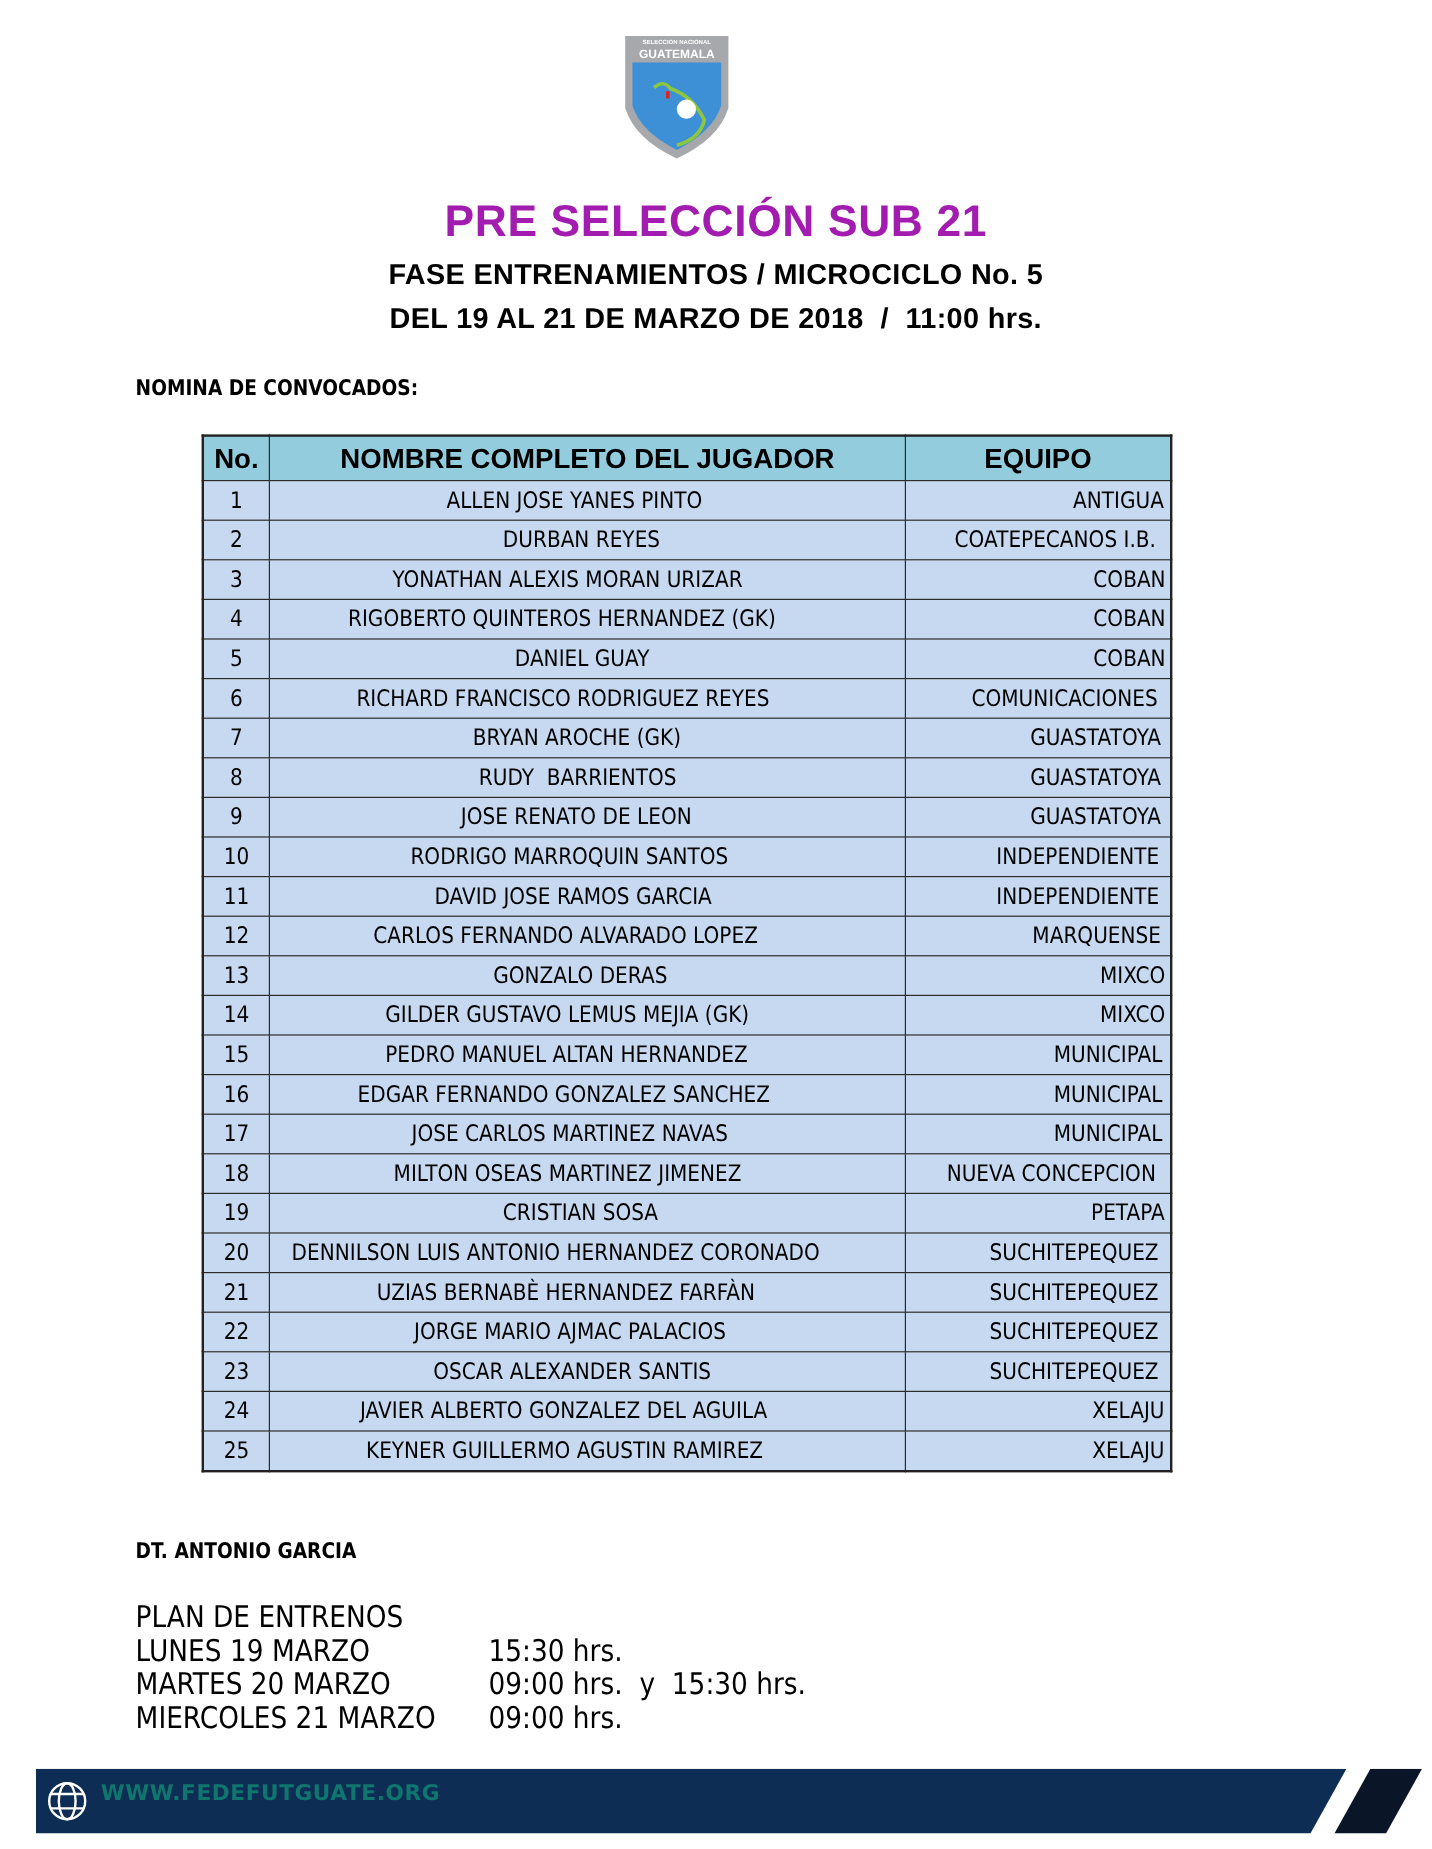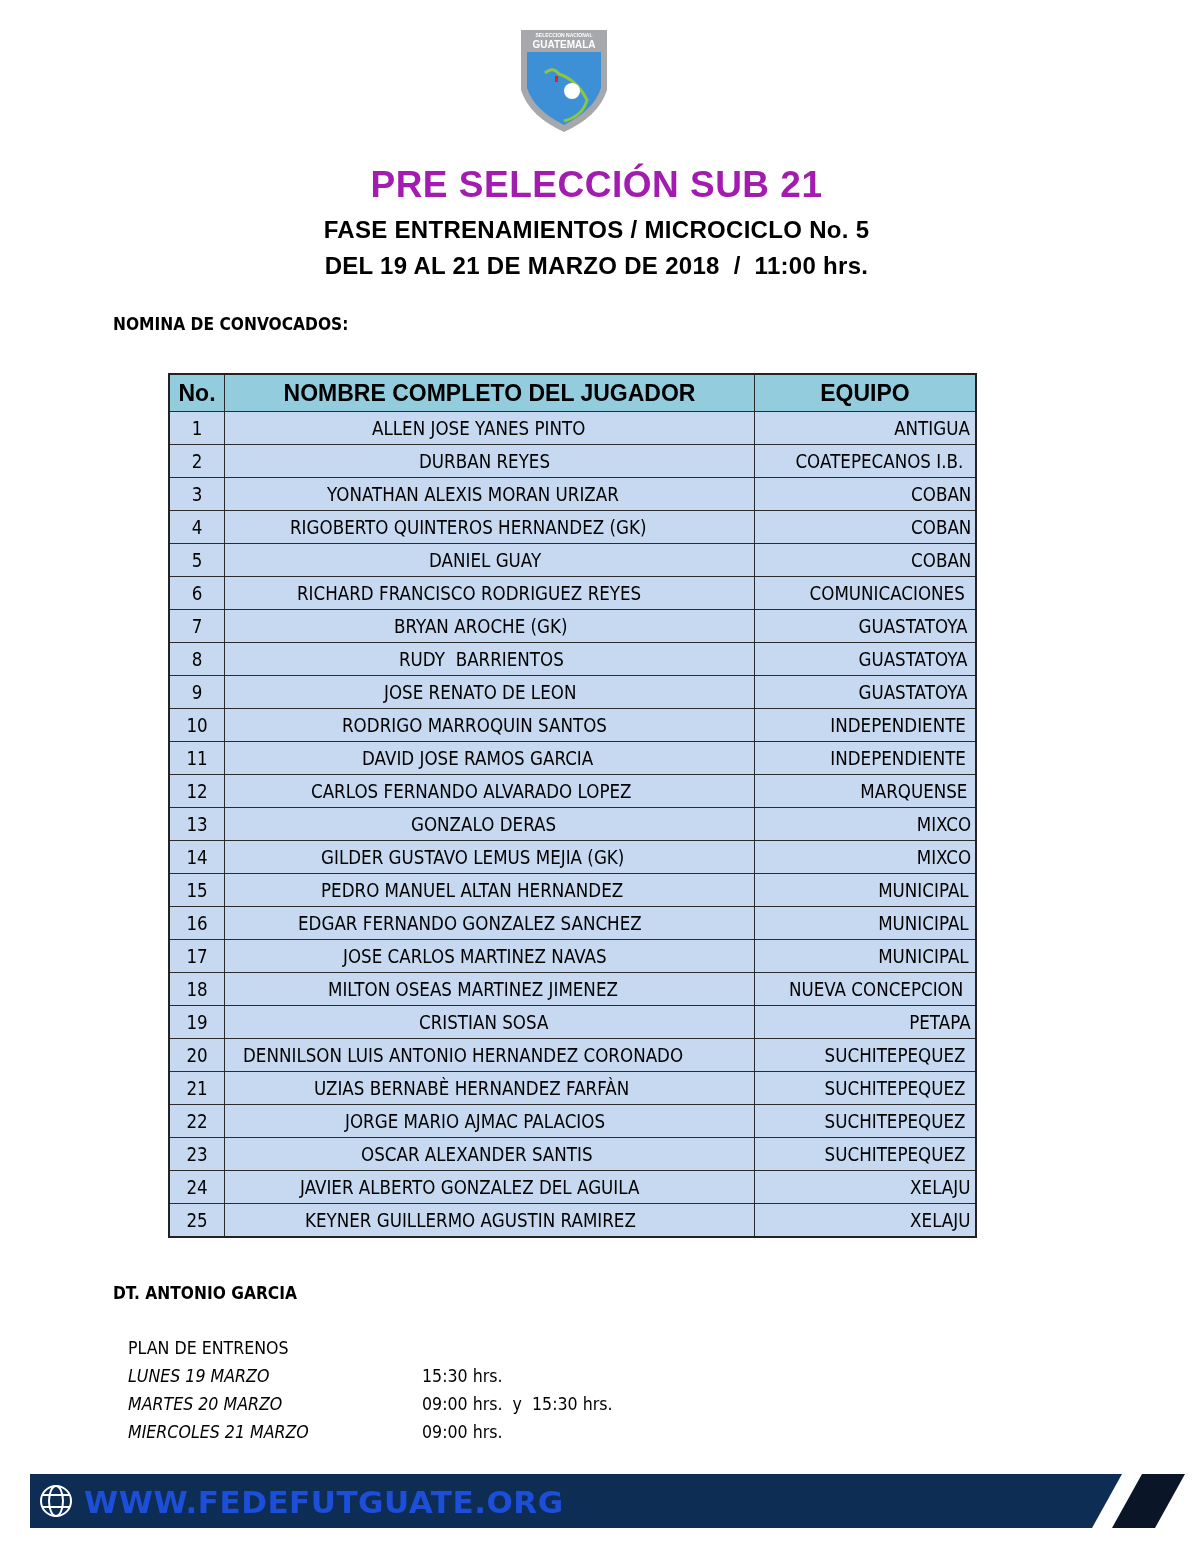--- a/index.html
+++ b/index.html
@@ -5,41 +5,41 @@
     html, body { margin: 0; padding: 0; background: #ffffff; }
     body { width: 1193px; height: 1541px; position: relative; overflow: hidden;
            font-family: "Liberation Sans", sans-serif; color: #000; }
     .logo { position: absolute; left: 519px; top: 28px; width: 90px; height: 106px; }
     .title { position: absolute; left: 0; width: 1193px; text-align: center; font-weight: bold; }
     .t1 { top: 164px; font-size: 37px; color: #a21caf; letter-spacing: 0.5px; }
     .t2 { top: 216px; font-size: 24px; letter-spacing: 0.3px; }
     .t3 { top: 252px; font-size: 24px; letter-spacing: 0.3px; white-space: pre; }
     .nomina { position: absolute; left: 113px; top: 313px; font-size: 18px; font-weight: bold;
               font-family: "DejaVu Sans", sans-serif; transform: scaleX(0.86); transform-origin: left; }
-    table.roster { position: absolute; left: 168px; top: 373px; width: 809px;
+    table.roster { position: absolute; left: 168px; top: 362px; width: 809px;
                    border-collapse: collapse; border: 2px solid #222; }
     table.roster th, table.roster td { border: 1px solid #2b2b2b; padding: 0; }
     table.roster th { background: #93cddd; font-size: 23px; font-weight: bold; height: 36px; }
     table.roster td { background: #c6d9f0; height: 32px; font-size: 19px;
                       font-family: "DejaVu Sans", sans-serif; }
     td.no { width: 54px; text-align: center; }
     td.name { width: 522px; padding-left: 7px !important; text-align: center; }
     td.team { text-align: right; }
     .cond { display: inline-block; transform: scaleX(0.88); transform-origin: left center; white-space: pre; }
     td.no .cond, td.team .cond { transform-origin: center center; }
     .dt { position: absolute; left: 113px; top: 1282px; font-size: 18px; font-weight: bold;
           font-family: "DejaVu Sans", sans-serif; transform: scaleX(0.86); transform-origin: left; }
-    .plan { position: absolute; left: 128px; top: 1334px; font-size: 18px;
+    .plan { position: absolute; left: 113px; top: 1334px; font-size: 25px;
             font-family: "DejaVu Sans", sans-serif; line-height: 28px; }
     .plan-row { display: flex; }
-    .plan-row .day { width: 294px; font-style: italic; }
+    .plan-row .day { width: 294px; }
     .plan-row span { display: inline-block; transform: scaleX(0.88); transform-origin: left; white-space: pre; }
     .footer { position: absolute; left: 30px; top: 1474px; width: 1163px; height: 54px; }
-    .footer-text { position: absolute; left: 84px; top: 1484px; font-size: 31px; font-weight: bold;
-                   color: #1d4ed8; letter-spacing: 0.5px; font-family: "DejaVu Sans", sans-serif; text-align: center; }
+    .footer-text { position: absolute; left: 84px; top: 1484px; font-size: 18px; font-weight: bold;
+                   color: #0f766e; letter-spacing: 0.5px; font-family: "DejaVu Sans", sans-serif; text-align: center; }
     .globe { position: absolute; left: 38px; top: 1483px; width: 36px; height: 36px; }
   </style>
 </head>
 <body>
 
 <svg class="logo" viewBox="0 0 90 106">
   <path d="M2 2 H88 V62 Q80 88 45 104 Q10 88 2 62 Z" fill="#a6a8ab"></path>
   <path d="M8 24 H82 V60 Q75 82 45 97 Q15 82 8 60 Z" fill="#3d8fd6"></path>
   <text x="45" y="9" font-size="5" fill="#ffffff" text-anchor="middle" font-family="Liberation Sans, sans-serif" font-weight="bold">SELECCION NACIONAL</text>
   <text x="45" y="20" font-size="10" fill="#ffffff" text-anchor="middle" font-family="Liberation Sans, sans-serif" font-weight="bold">GUATEMALA</text>

